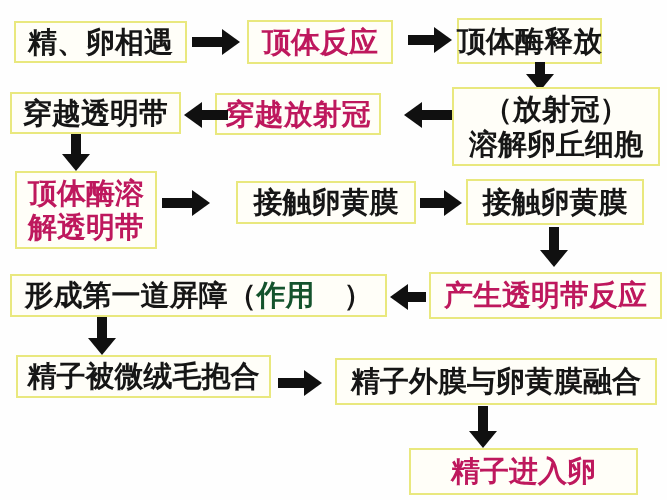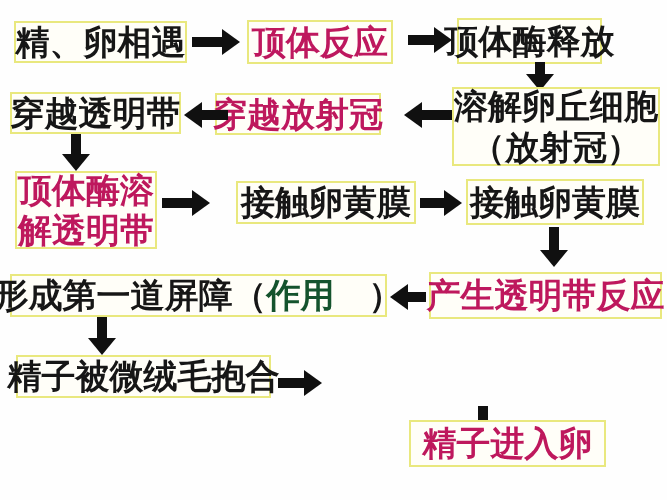--- a/index.html
+++ b/index.html
@@ -14,21 +14,21 @@
     position:absolute;
     box-sizing:border-box;
     background:#fffef8;
     border:2px solid #e9e87e;
     display:flex;
     flex-direction:column;
     align-items:center;
     justify-content:center;
     text-align:center;
     font-weight:bold;
-    font-size:34px;
+    font-size:29px;
     line-height:1.18;
     color:#161616;
     white-space:nowrap;
   }
   .node.red{color:#be185d;}
   .node .ln{display:block;}
   .node .hl{color:#14532d;}
   
   .arrow{position:absolute;}
   .arrow .shaft{position:absolute;background:#101010;}
@@ -69,22 +69,22 @@
   <div class="node" style="left:457px;top:18px;width:145px;height:46px">
     <span>顶体酶释放</span>
   </div>
 
   <div class="arrow down" style="left:526px;top:62px;width:28px;height:29px">
     <div class="shaft"></div>
     <div class="head"></div>
   </div>
 
   <div class="node" style="left:452px;top:87px;width:208px;height:79px">
+    <span class="ln">（放射冠）</span>
     <span class="ln">溶解卵丘细胞</span>
-    <span class="ln">（放射冠）</span>
   </div>
 
   <div class="arrow left" style="left:404px;top:102px;width:48px;height:26px">
     <div class="shaft"></div>
     <div class="head"></div>
   </div>
 
   <div class="node red" style="left:215px;top:93px;width:166px;height:42px">
     <span>穿越放射冠</span>
   </div>
@@ -153,23 +153,26 @@
 
   <div class="node" style="left:16px;top:355px;width:255px;height:43px">
     <span>精子被微绒毛抱合</span>
   </div>
 
   <div class="arrow right" style="left:278px;top:370px;width:44px;height:26px">
     <div class="shaft"></div>
     <div class="head"></div>
   </div>
 
+  <div class="node" style="left:335px;top:358px;width:322px;height:47px">
+    <span>精子外膜与卵黄膜融合</span>
+  </div>
 
   <div class="arrow down" style="left:469px;top:406px;width:28px;height:42px">
     <div class="shaft"></div>
     <div class="head"></div>
   </div>
 
-  <div class="node red" style="left:409px;top:420px;width:197px;height:47px">
+  <div class="node red" style="left:409px;top:448px;width:229px;height:47px">
     <span>精子进入卵</span>
   </div>
 
 </div>
 
 </body></html>

